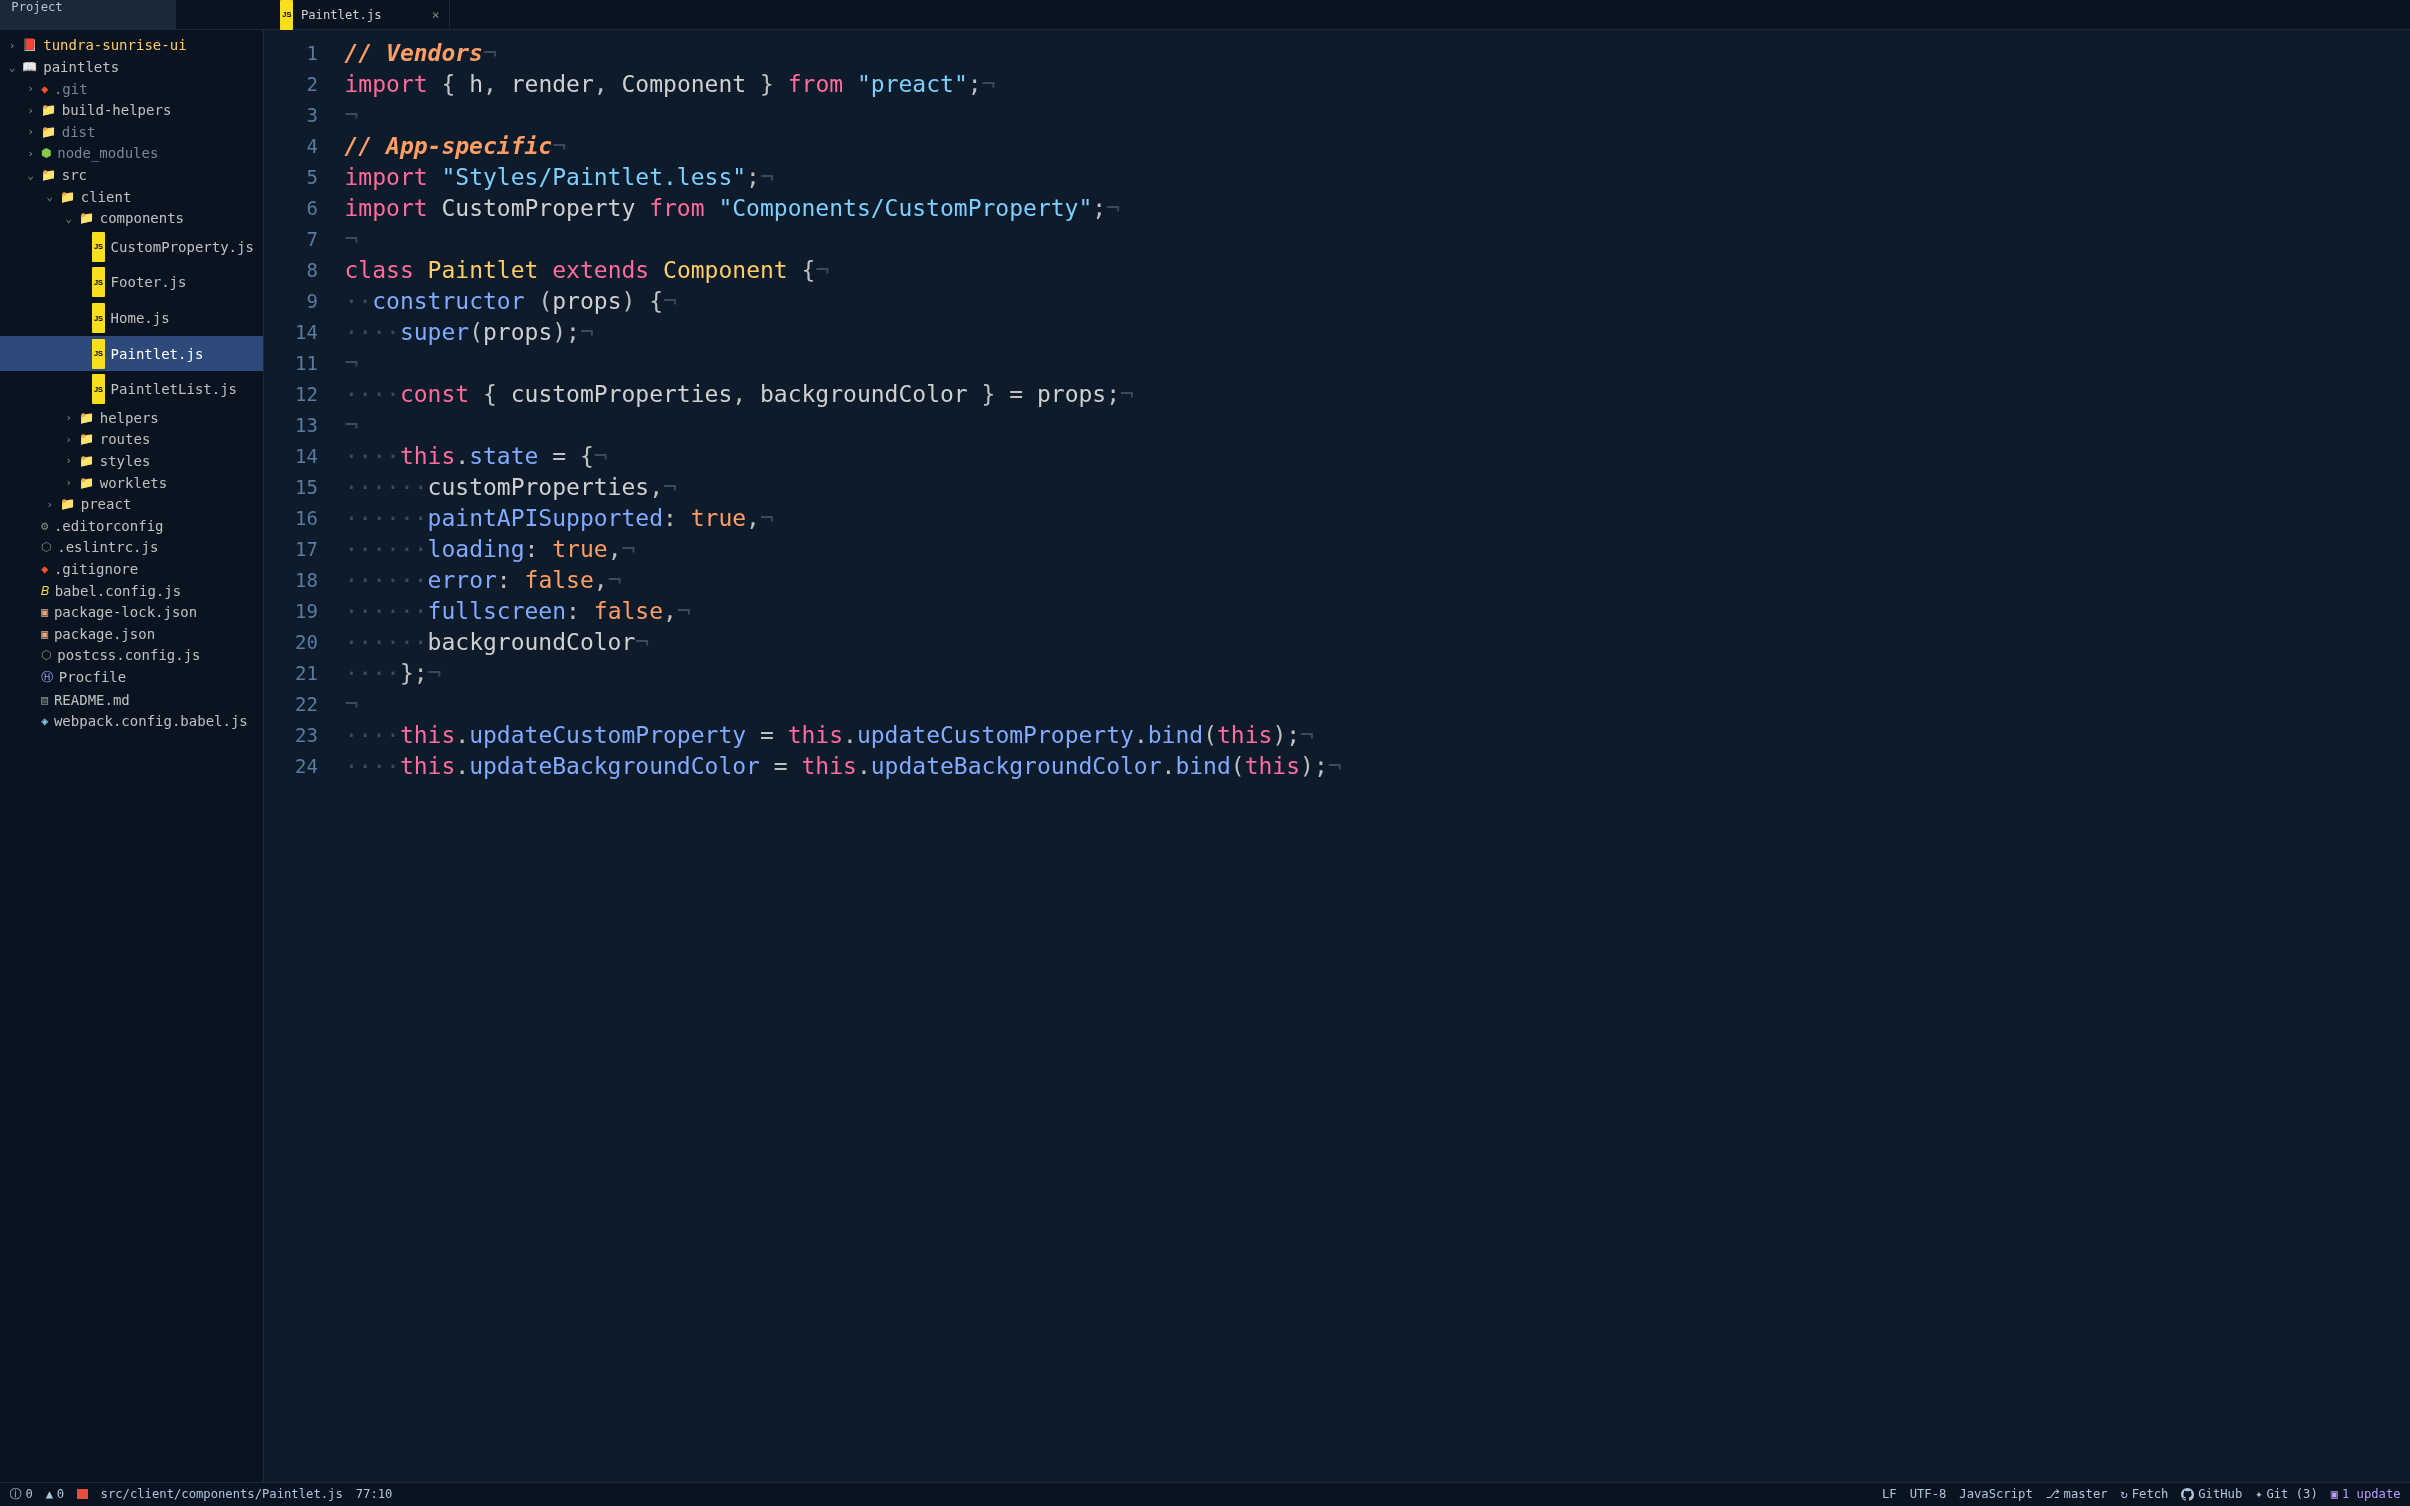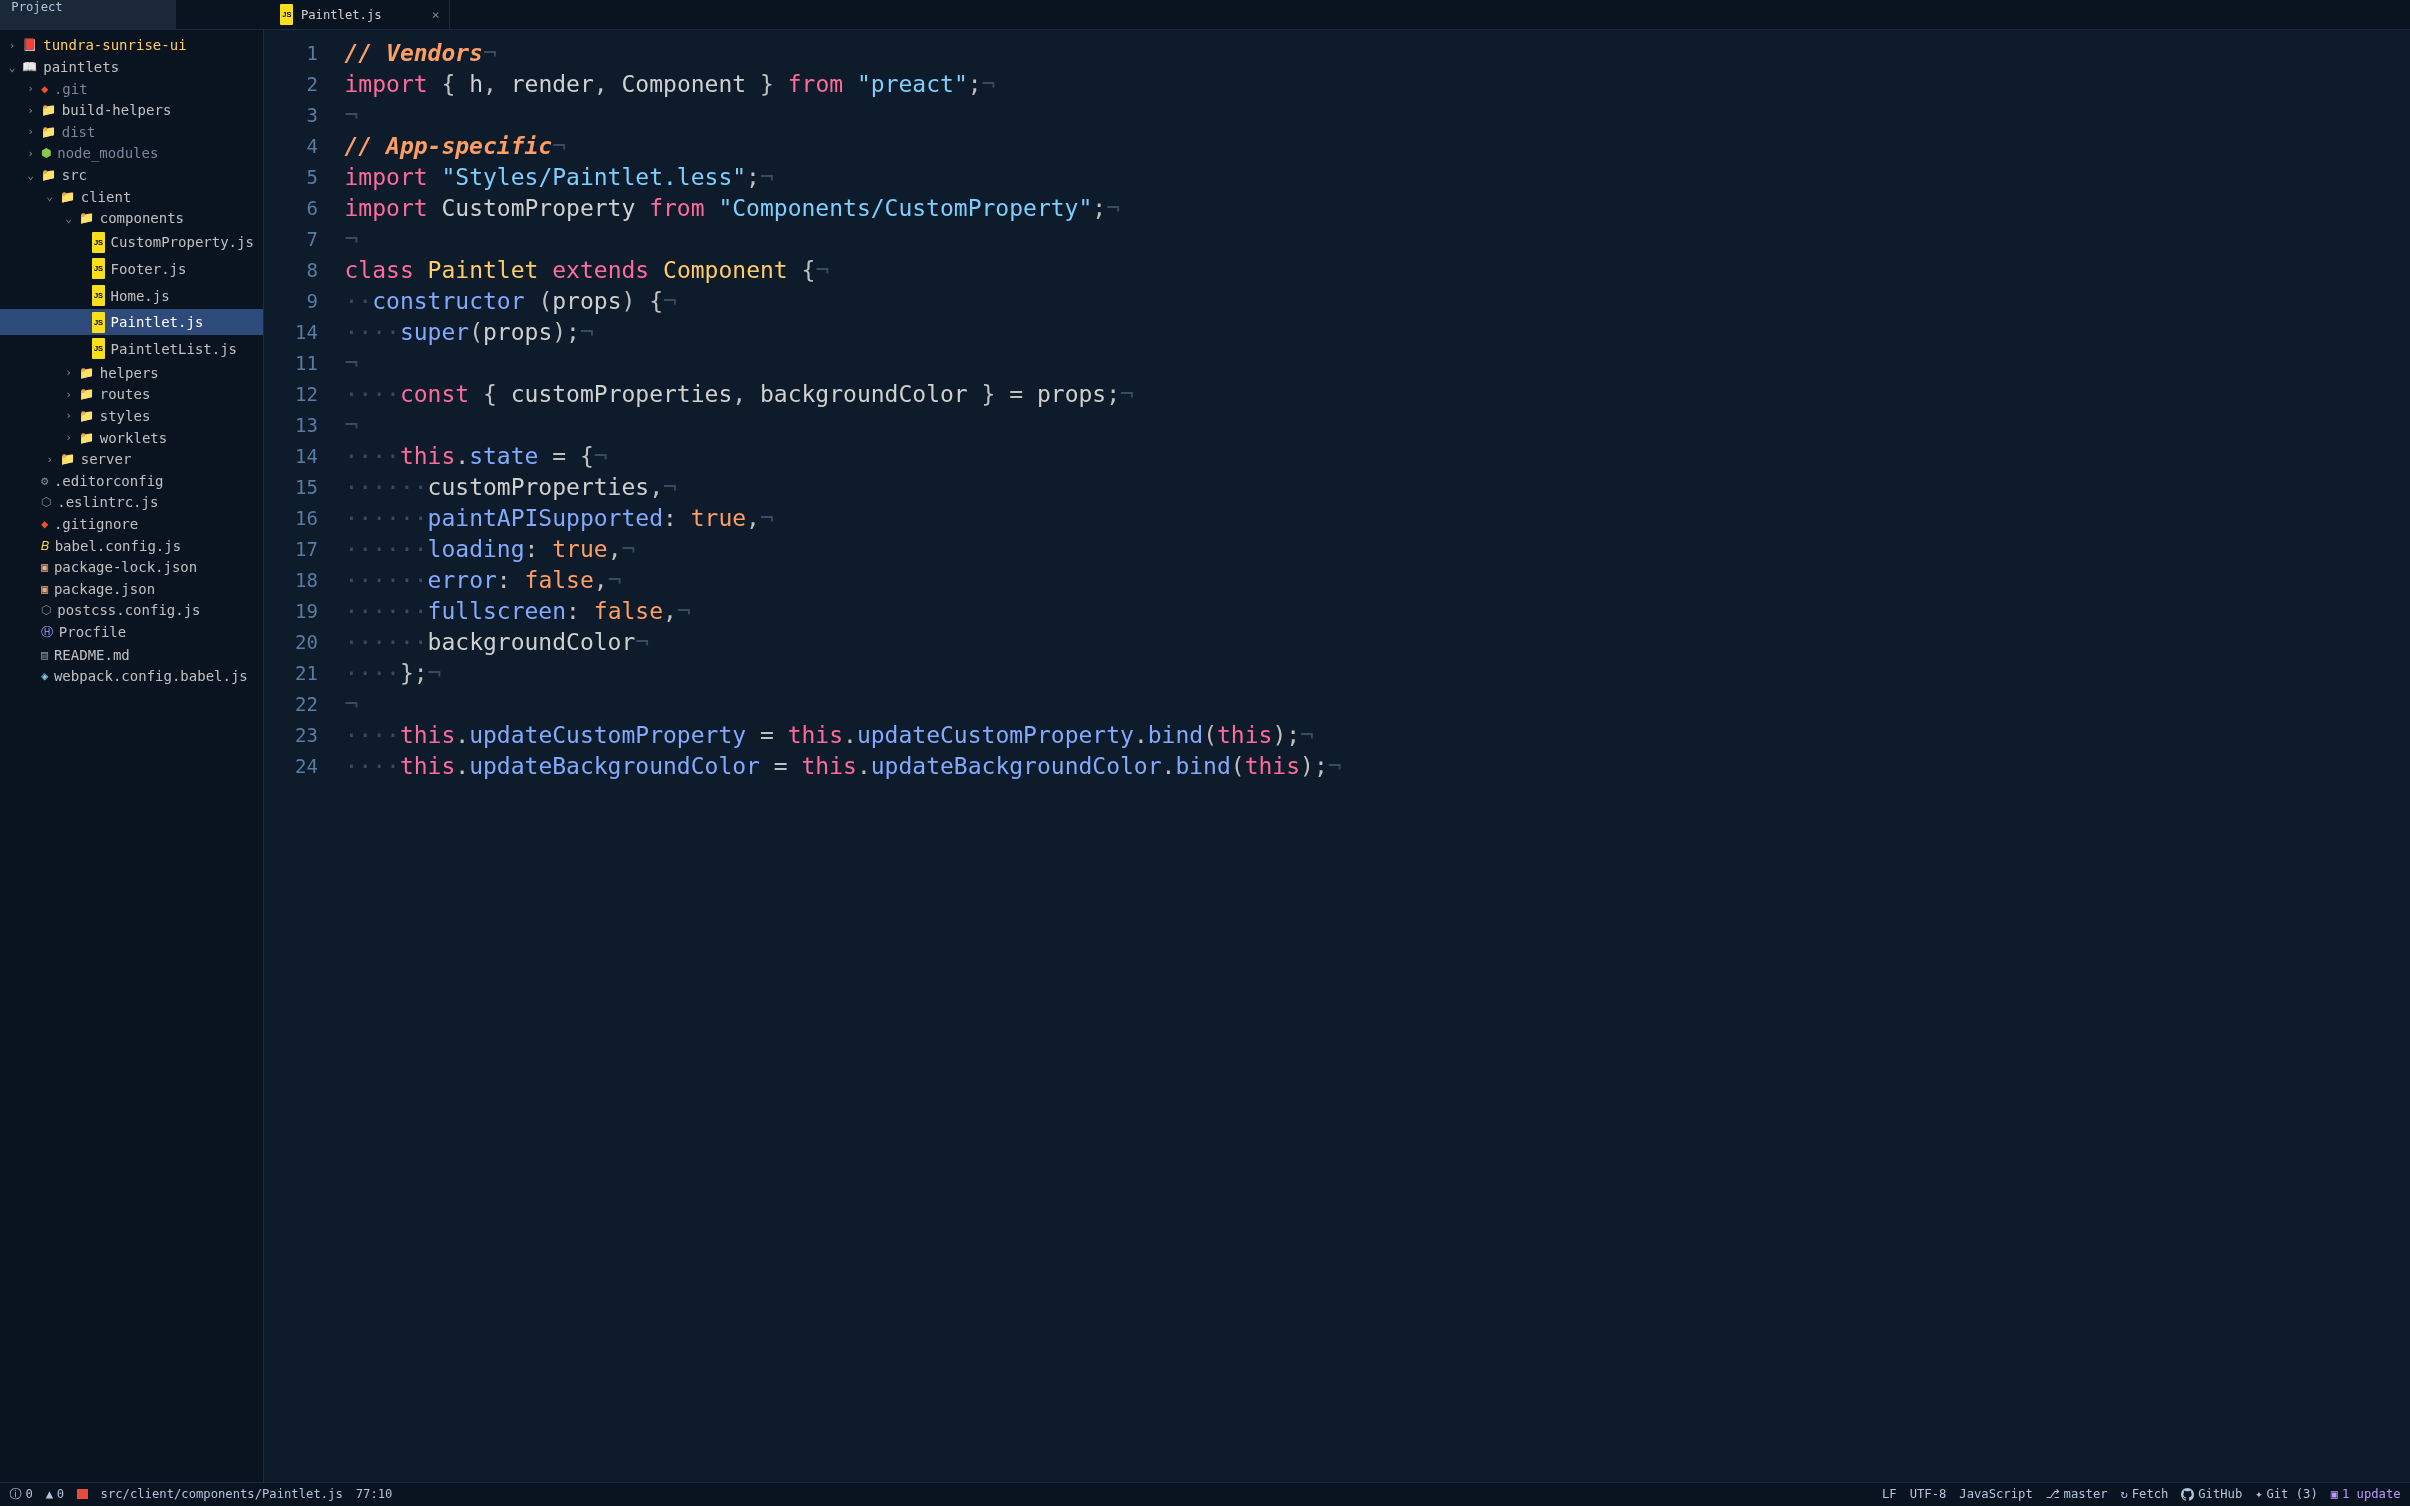--- a/index.html
+++ b/index.html
@@ -57,21 +57,21 @@
       font-size: 13px;
     }
     
     .js-icon-small {
       display: inline-flex;
       align-items: center;
       justify-content: center;
       background: #f7df1e;
       color: #000;
       width: 13px;
-      height: 21px;
+      height: 30px;
       font-size: 7.5px;
       font-weight: bold;
       font-family: sans-serif;
       border-radius: 0.9px;
     }
     
     .main-area {
       display: flex;
       flex: 1;
       overflow: hidden;
@@ -284,21 +284,21 @@
         <span>styles</span>
       </div>
       <div class="tree-item" style="padding-left:64px;">
         <span class="chevron">›</span>
         <span class="folder-icon">📁</span>
         <span>worklets</span>
       </div>
       <div class="tree-item" style="padding-left:45px;">
         <span class="chevron">›</span>
         <span class="folder-icon">📁</span>
-        <span>server</span>
+        <span>preact</span>
       </div>
       <div class="tree-item" style="padding-left:41px;">
         <span class="gear-icon">⚙</span>
         <span>.editorconfig</span>
       </div>
       <div class="tree-item" style="padding-left:41px;">
         <span class="hex-icon">⬡</span>
         <span>.eslintrc.js</span>
       </div>
       <div class="tree-item" style="padding-left:41px;">

